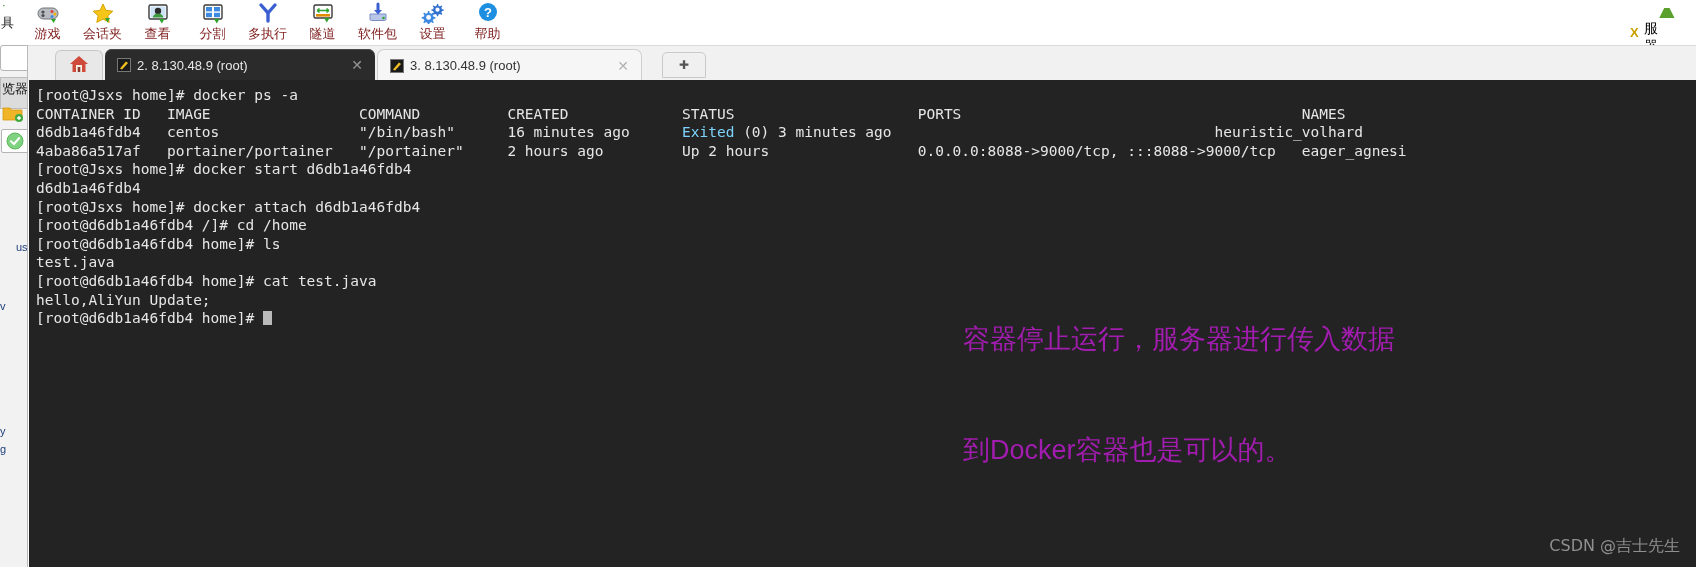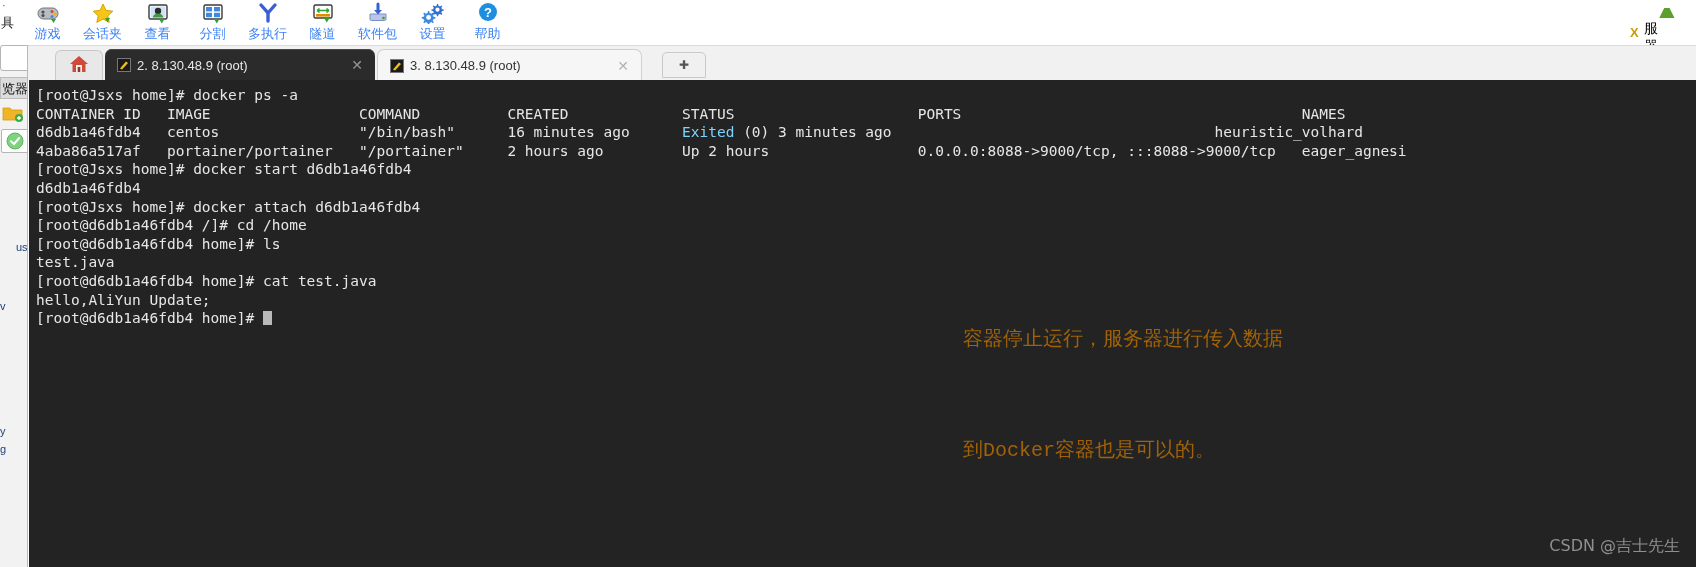--- a/index.html
+++ b/index.html
@@ -24,21 +24,21 @@
     width: 55px; height: 45px;
     display: flex; flex-direction: column; align-items: center;
     justify-content: flex-start; padding-top: 1px;
     cursor: pointer;
   }
   .tb-ico {
     width: 26px; height: 24px; display: flex;
     align-items: center; justify-content: center;
   }
   .tb-lab {
-    font-size: 13px; color: #3b82f6; line-height: 18px;
+    font-size: 13px; color: #7f1d1d; line-height: 18px;
     white-space: nowrap;
   }
   .tb-left-clip {
     position: absolute; left: 0; top: 0; width: 20px; height: 45px;
     font-size: 13px; color: #1a1a1a; overflow: hidden;
   }
   .tb-left-clip .c1 { position: absolute; left: 2px; top: -1px; color:#3a7a2a; font-size:11px;}
   .tb-left-clip .c2 { position: absolute; left: 1px; top: 14px; }
 
   
@@ -101,21 +101,21 @@
   .sidebar {
     position: absolute; left: 0; top: 45px; width: 28px; height: 522px;
     background: #f2f2f2; border-right: 1px solid #b9b9b9;
     overflow: hidden;
   }
   .sb-search {
     position: absolute; left: 0; top: 0; width: 30px; height: 26px;
     background: #fff; border: 1px solid #b5b5b5; border-radius: 3px;
   }
   .sb-head {
-    position: absolute; left: 0; top: 32px; width: 30px; height: 22px;
+    position: absolute; left: 0; top: 32px; width: 30px; height: 32px;
     background: #dcdcdc; border: 1px solid #bdbdbd;
     font-size: 13px; color: #111; line-height: 21px; padding-left: 1px;
     overflow: hidden; white-space: nowrap;
   }
   .sb-row1 {
     position: absolute; left: 2px; top: 60px; width: 34px; height: 22px;
     font-size: 16px; color: #e8a21a;
   }
   .sb-row2 {
     position: absolute; left: 1px; top: 84px; width: 28px; height: 24px;
@@ -144,23 +144,23 @@
   .term-line { white-space: pre; height: 18.6px; }
   .t-yellow { color: #7dd3fc; }
   .cursor {
     display: inline-block; width: 9px; height: 14px;
     background: #b9b9b9; vertical-align: -2px;
   }
 
   
   .annot {
     position: absolute; left: 963px; top: 247px;
-    color: #a16207;
-    font-family: Liberation Mono, monospace;
-    font-size: 20px;
+    color: #a21caf;
+    font-family: Liberation Sans, sans-serif;
+    font-size: 27px;
     line-height: 37px;
     font-weight: 400;
     white-space: pre;
   }
 
   
   .watermark {
     position: absolute; right: 16px; bottom: 10px;
     color: #8f8f8f; font-size: 16px;
     font-family: "DejaVu Sans", sans-serif;

